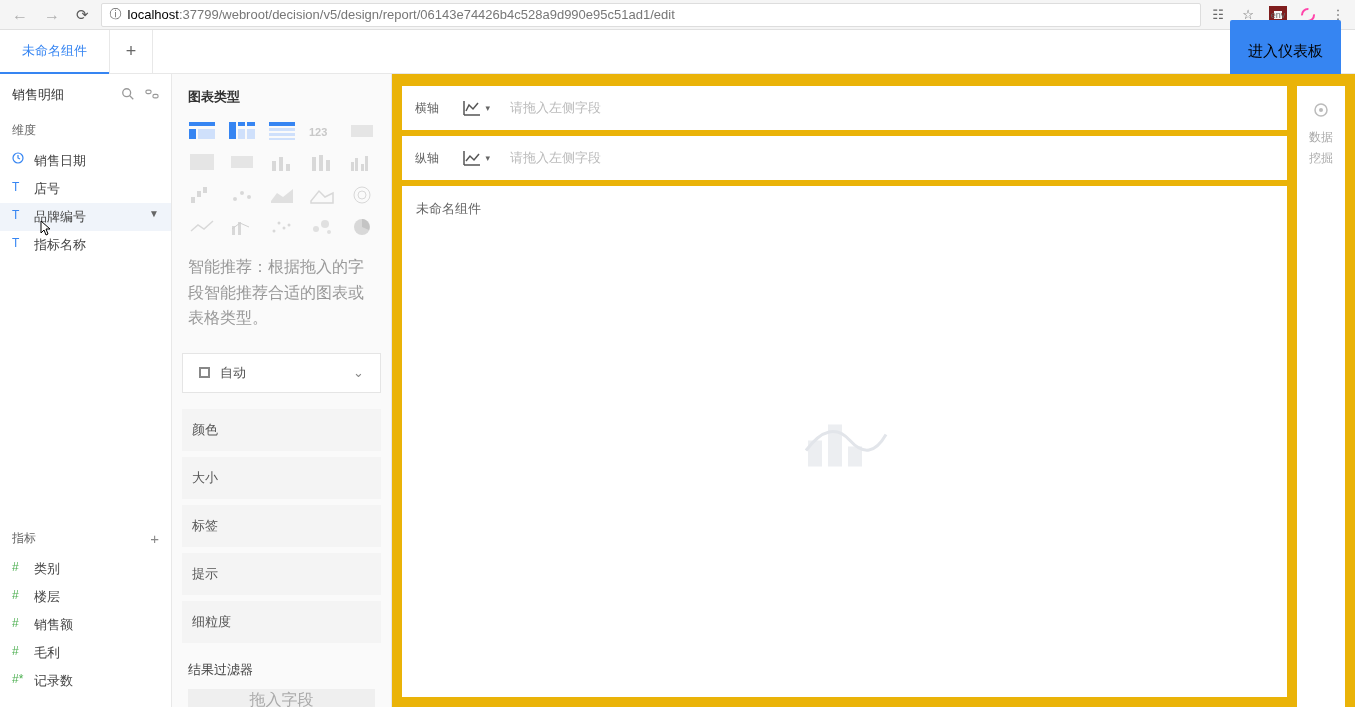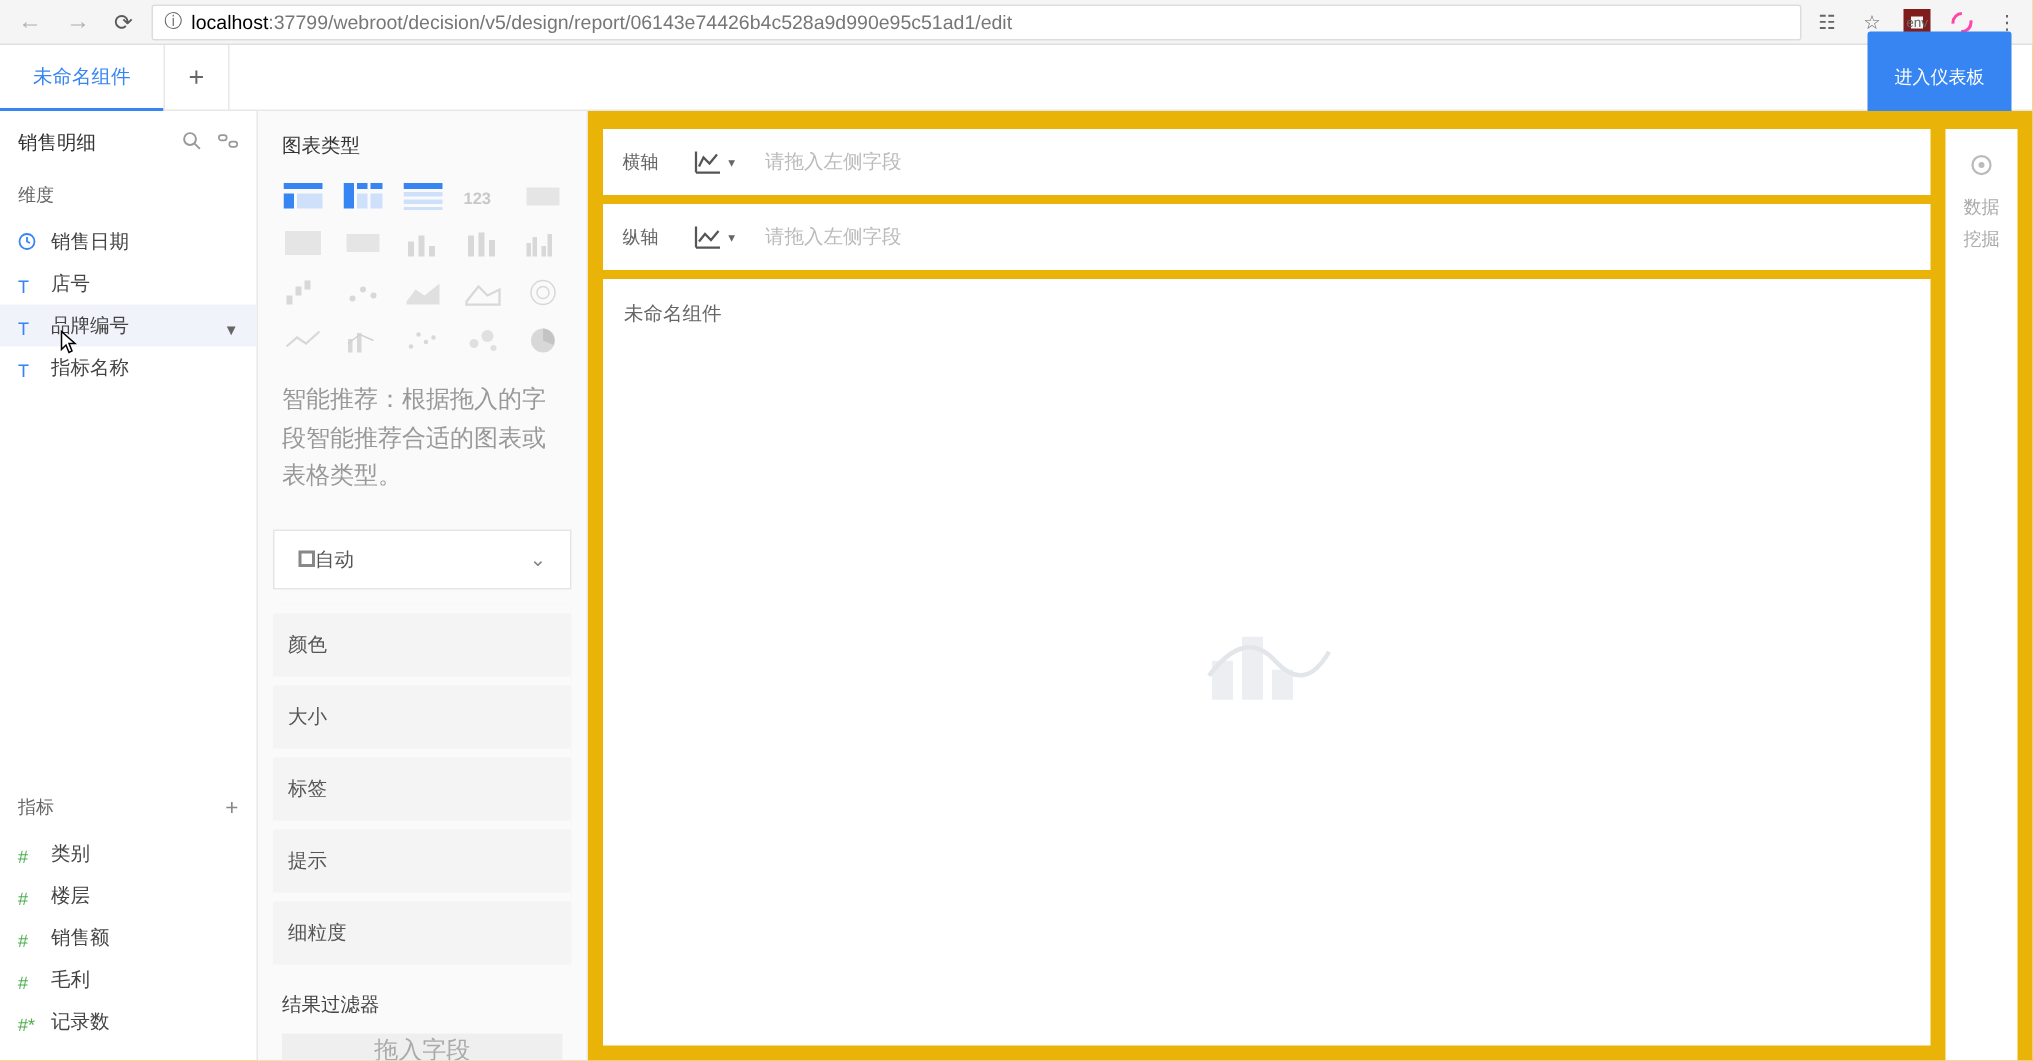--- a/index.html
+++ b/index.html
@@ -15,41 +15,41 @@
     .url-text .domain { color: #000; }
     .url-text .path { color: #777; }
     .browser-right { display: flex; align-items: center; gap: 12px; }
     .browser-ext { width: 18px; height: 18px; display: flex; align-items: center; justify-content: center; color: #666; }
 
     
     .tab-bar { height: 44px; display: flex; align-items: center; justify-content: space-between; border-bottom: 1px solid #e8e8e8; padding: 0 8px 0 0; }
     .tabs-left { display: flex; align-items: stretch; height: 44px; }
     .tab { padding: 0 22px; display: flex; align-items: center; color: #3685f2; border-bottom: 2px solid #3685f2; cursor: pointer; }
     .tab-add { width: 44px; display: flex; align-items: center; justify-content: center; color: #666; font-size: 18px; cursor: pointer; border-left: 1px solid #e8e8e8; border-right: 1px solid #e8e8e8; }
-    .enter-dash-btn { background: #3685f2; color: #ffffff; border: none; padding: 22px 18px; border-radius: 2px; cursor: pointer; font-size: 12px; margin-right: 6px; }
+    .enter-dash-btn { background: #3685f2; color: #000000; border: none; padding: 22px 18px; border-radius: 2px; cursor: pointer; font-size: 15px; margin-right: 6px; }
 
     
     .app-body { display: flex; height: calc(707px - 30px - 44px); }
 
     
     .field-panel { width: 172px; border-right: 1px solid #e8e8e8; padding: 12px 0; display: flex; flex-direction: column; }
     .ds-row { display: flex; align-items: center; justify-content: space-between; padding: 0 12px 10px 12px; color: #333; }
     .ds-icons { display: flex; gap: 10px; color: #999; }
     .section-hdr { padding: 8px 12px; color: #666; font-size: 12px; display: flex; justify-content: space-between; align-items: center; }
-    .field-item { display: flex; align-items: flex-end; padding: 5px 12px; cursor: pointer; gap: 8px; }
+    .field-item { display: flex; align-items: flex-start; padding: 5px 12px; cursor: pointer; gap: 8px; }
     .field-item.sel { background: #f0f4fa; }
     .field-item .fi-icon { color: #3685f2; width: 14px; font-size: 12px; }
     .field-item .fi-icon.green { color: #4caf50; }
     .field-item .fi-text { flex: 1; color: #444; }
     .field-item .fi-caret { color: #666; font-size: 10px; }
     .fields-spacer { flex: 1; }
 
     
     .chart-panel { width: 220px; border-right: 1px solid #e8e8e8; background: #fafafa; display: flex; flex-direction: column; overflow: hidden; }
-    .ct-title { padding: 14px 16px 10px 16px; color: #333; }
+    .ct-title { padding: 14px 16px 10px 16px; color: #333; font-weight: bold; }
     .ct-grid { display: grid; grid-template-columns: repeat(5, 1fr); gap: 10px 10px; padding: 4px 16px 8px 16px; }
     .ct-cell { width: 30px; height: 22px; display: flex; align-items: center; justify-content: center; }
     .ct-cell svg { width: 28px; height: 20px; }
     .ct-desc { padding: 8px 16px 12px 16px; color: #999; font-size: 16px; line-height: 1.6; }
     .prop-tabs { display: flex; }
     .prop-tab { flex: 1; text-align: center; padding: 10px 0; cursor: pointer; color: #333; background: #ececec; }
     .prop-tab.active { color: #3685f2; background: #fafafa; }
     .prop-item { display: flex; align-items: center; padding: 10px 16px; color: #555; border-bottom: 0; background: #fff; margin: 6px 10px 0 10px; }
     .prop-item.auto { justify-content: space-between; border: 1px solid #e5e5e5; margin: 10px; }
     .prop-item.sec { background: #f4f4f4; margin: 0 10px; padding: 12px 10px; border-top: 6px solid #fafafa; }
@@ -325,21 +325,21 @@
           <svg>
             <circle cx="13" cy="10" r="8" fill="#d8d8d8"></circle>
             <path d="M13 10 L13 2 A8 8 0 0 1 20 13 Z" fill="#c4c4c4"></path>
           </svg>
         </div>
     </div>
     <div class="ct-desc">智能推荐：根据拖入的字段智能推荐合适的图表或表格类型。</div>
 
 
     <div class="prop-item auto">
-      <span style="display:flex;align-items:center;">
+      <span style="display:flex;align-items:center;gap:10px;">
         <span class="sq"></span>
         <span>自动</span>
       </span>
       <span style="color:#888;">⌄</span>
     </div>
     <div class="prop-item sec">
         <span>颜色</span>
       </div>
     <div class="prop-item sec">
         <span>大小</span>

